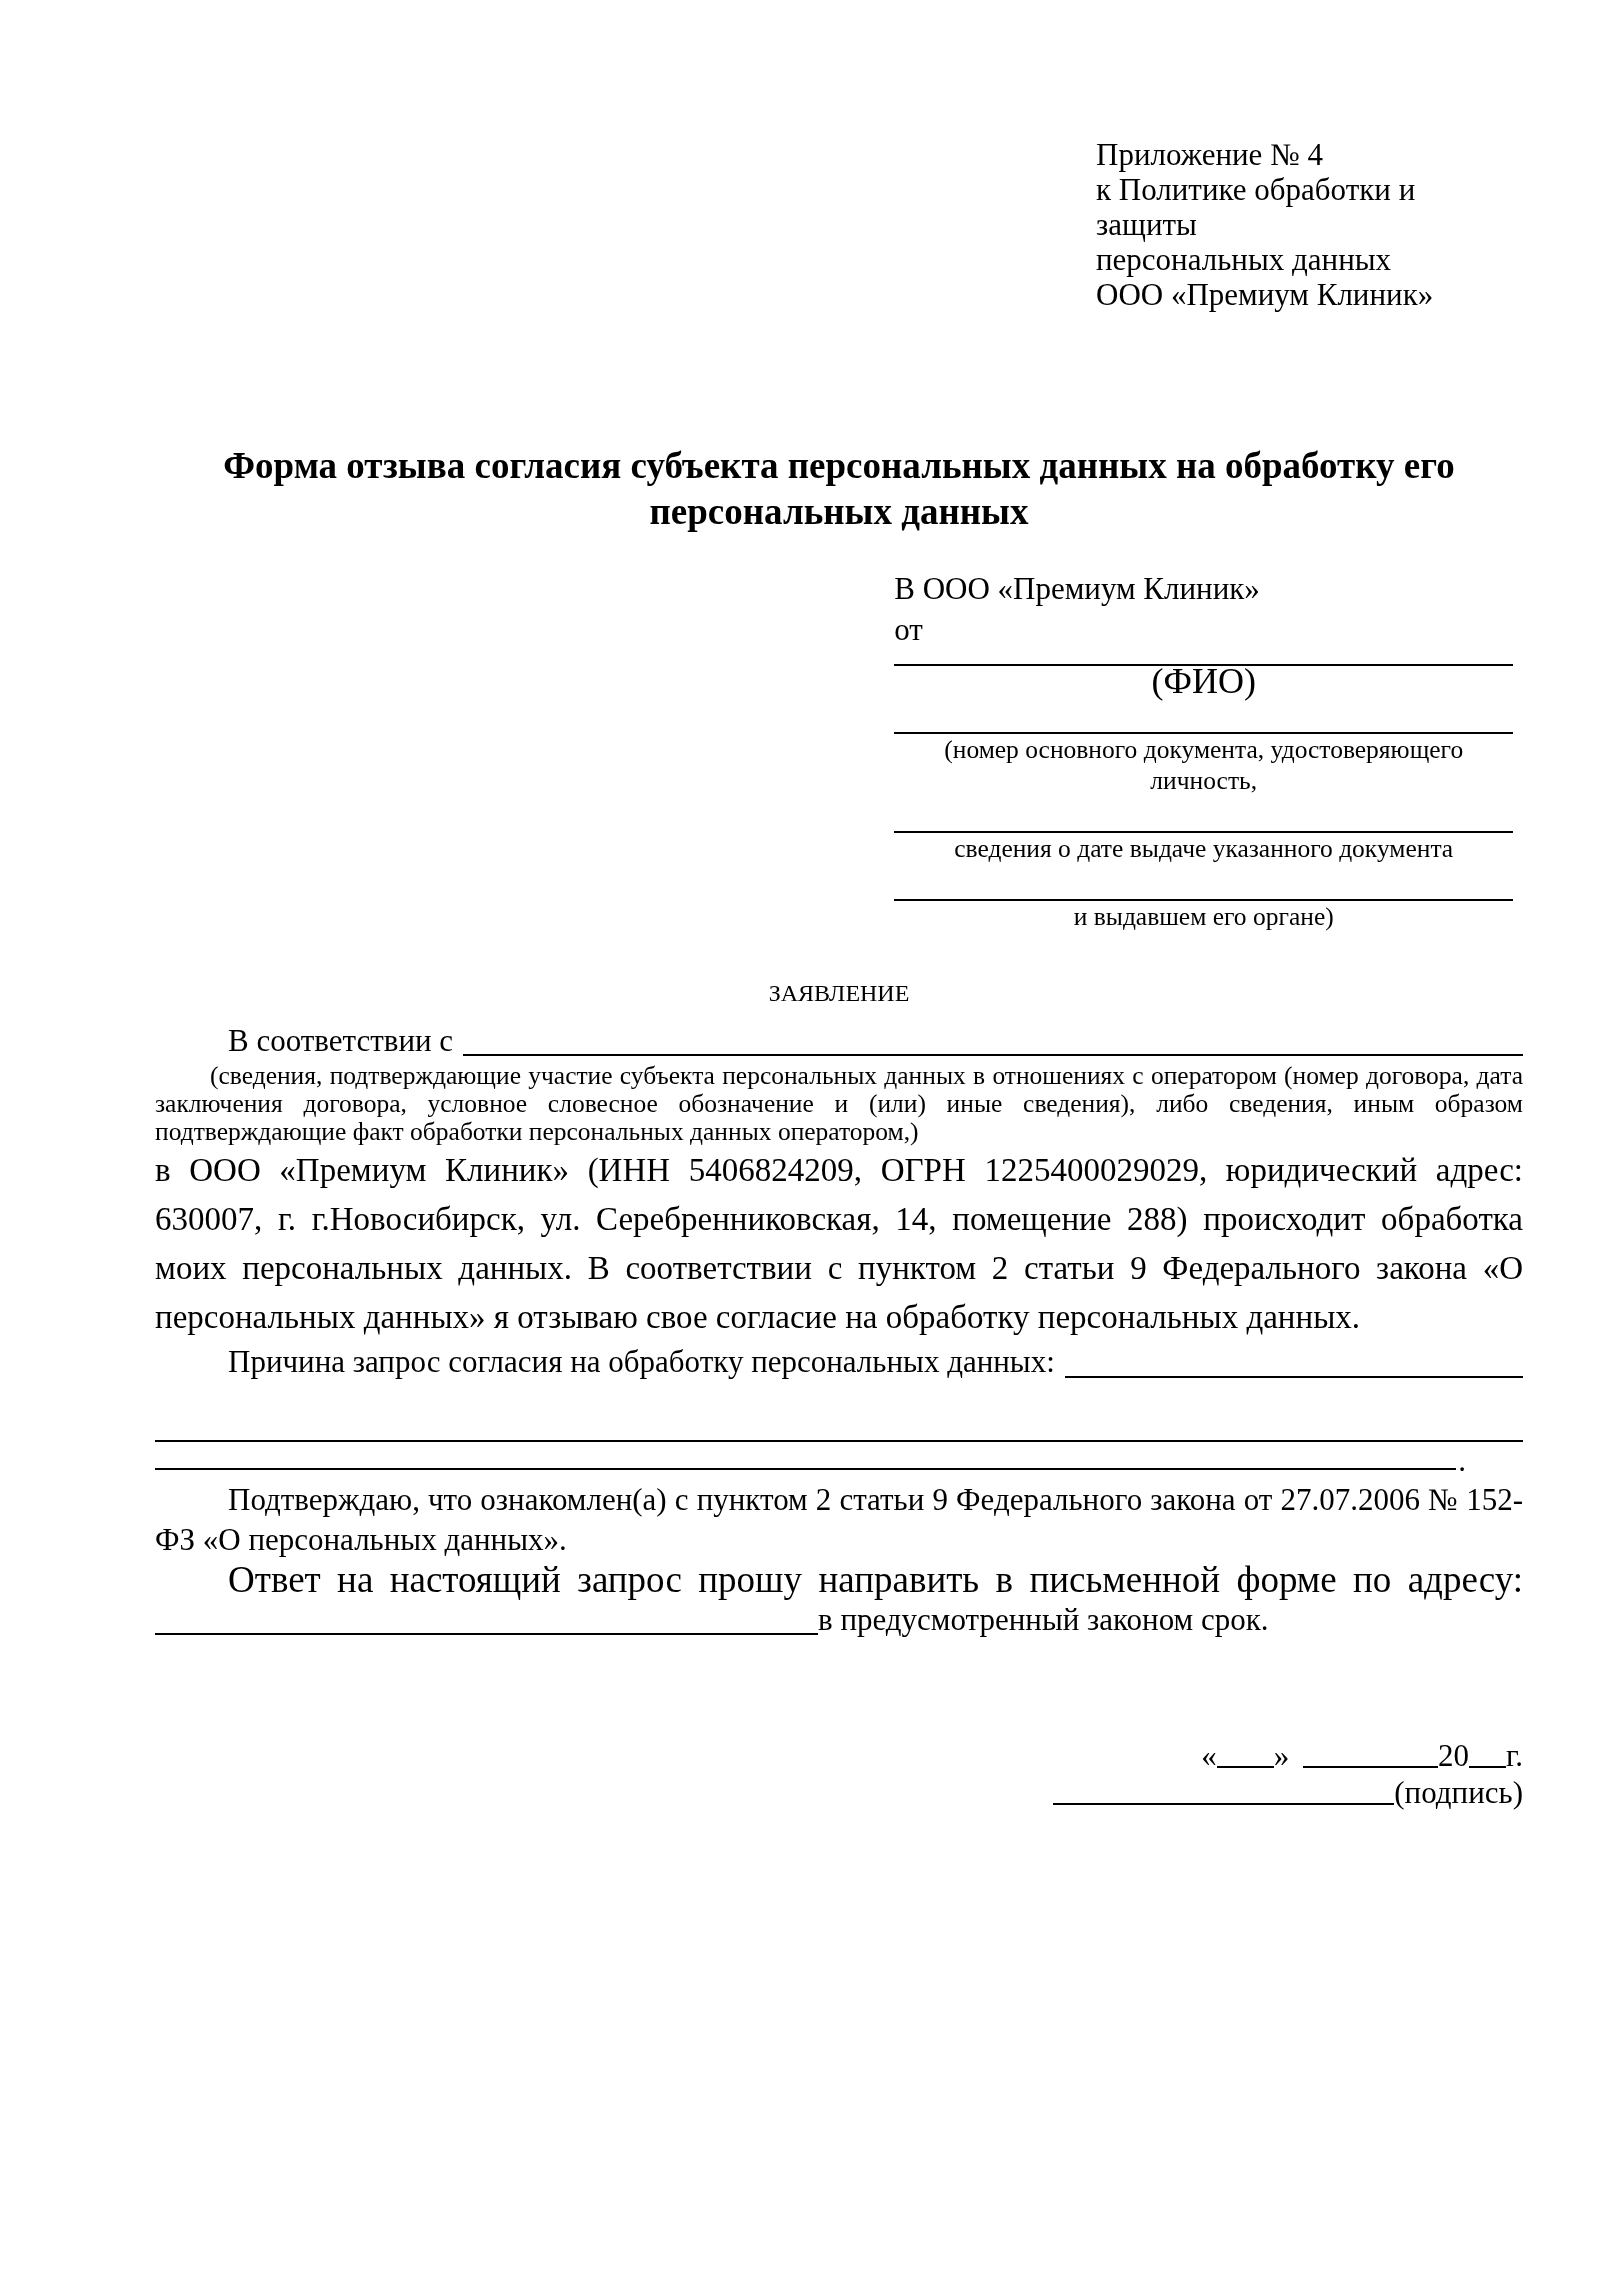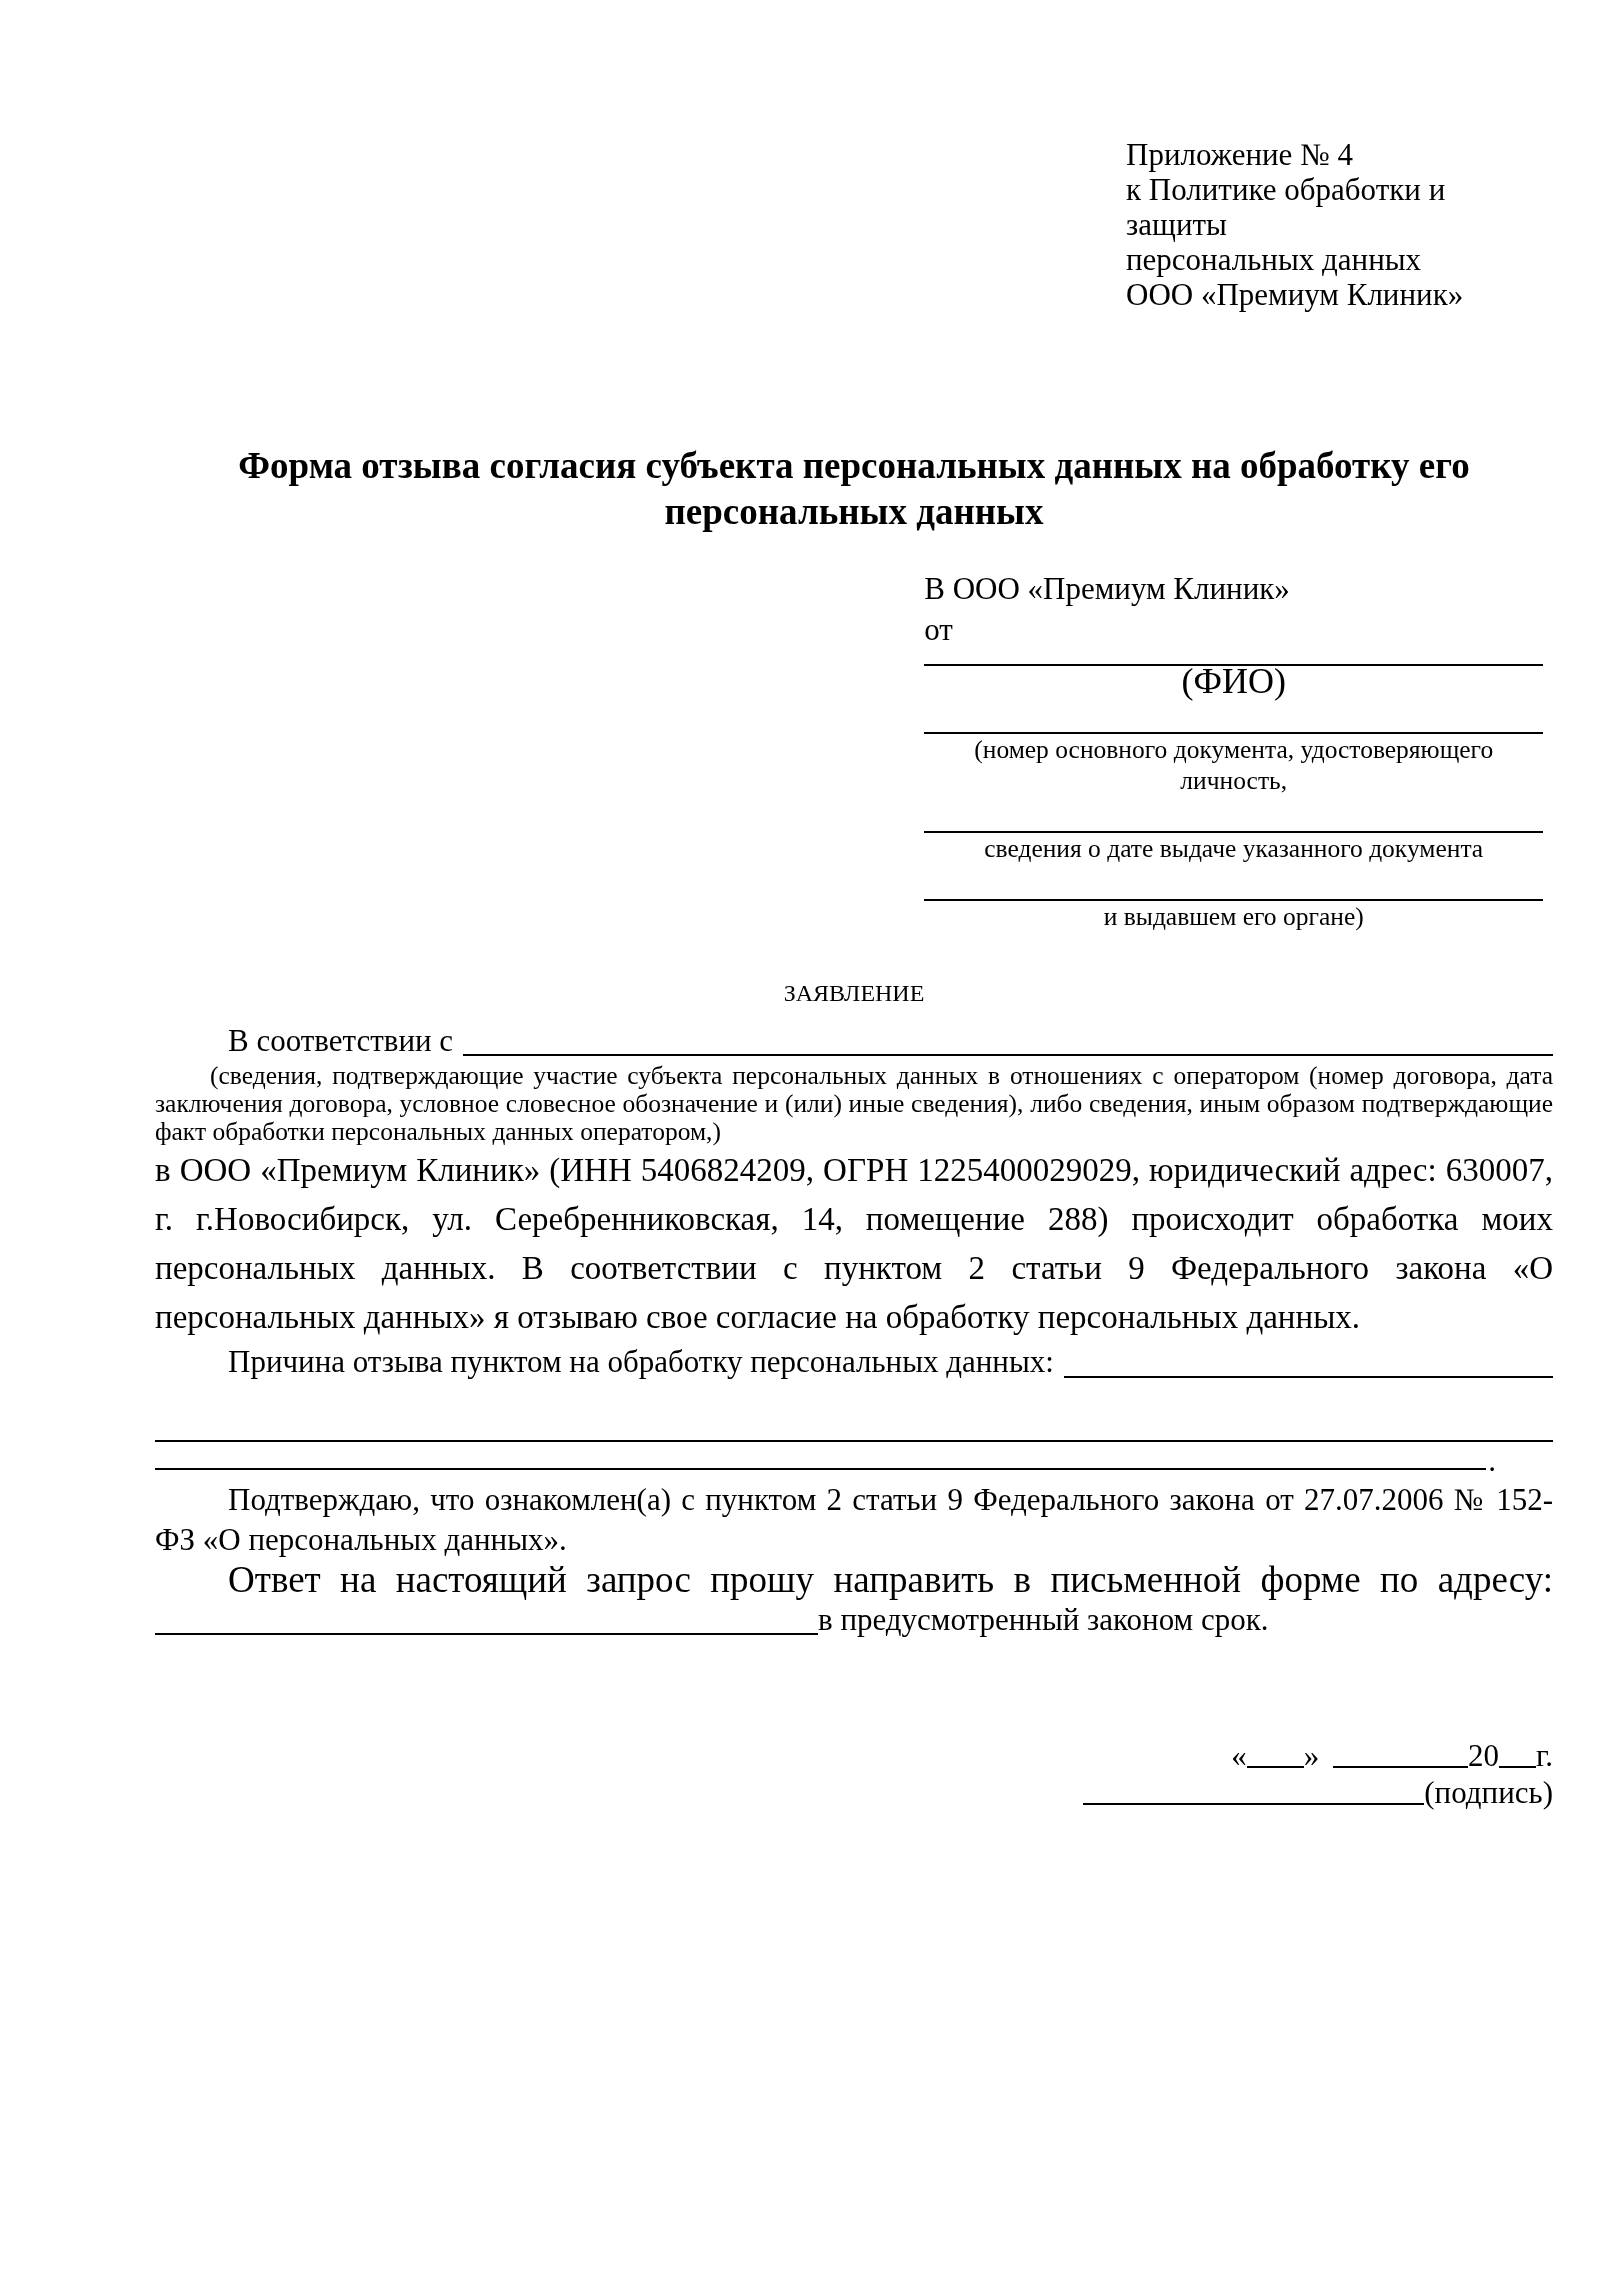--- a/index.html
+++ b/index.html
@@ -3,21 +3,21 @@
 <meta charset="utf-8">
 <style>
   html, body { margin: 0; padding: 0; background: #e8e8e8; }
   .page {
     position: relative;
     width: 1621px;
     height: 2293px;
     margin: 0 auto;
     background: #ffffff;
     box-sizing: border-box;
-    padding: 137px 68px 0 155px;
+    padding: 137px 98px 0 155px;
     font-family: "Liberation Serif", "DejaVu Serif", serif;
     color: #000000;
     overflow: hidden;
   }
   
   .appendix {
     width: 427px;
     margin-left: auto;
     font-size: 31px;
     line-height: 35px;
@@ -192,21 +192,21 @@
     <div class="indent-spacer"></div>
     <span>В соответствии с</span>
     <div class="fill-line"></div>
   </div>
 
   <div class="fine-print">(сведения, подтверждающие участие субъекта персональных данных в отношениях с оператором (номер договора, дата заключения договора, условное словесное обозначение и (или) иные сведения), либо сведения, иным образом подтверждающие факт обработки персональных данных оператором,)</div>
 
   <div class="main-par">в ООО «Премиум Клиник» (ИНН 5406824209, ОГРН 1225400029029, юридический адрес: 630007, г. г.Новосибирск, ул. Серебренниковская, 14, помещение 288) происходит обработка моих персональных данных. В соответствии с пунктом 2 статьи 9 Федерального закона «О персональных данных» я отзываю свое согласие на обработку персональных данных.</div>
 
   <div class="reason-row">
-    <span class="label">Причина отзыва пунктом на обработку персональных данных:</span>
+    <span class="label">Причина запрос согласия на обработку персональных данных:</span>
     <div class="fill-line"></div>
   </div>
 
   <div class="write-row-1"></div>
   <div class="write-row-2">
     <div class="wline"></div>
     <span class="period">.</span>
   </div>
 
   <div class="confirm-par">Подтверждаю, что ознакомлен(а) с пунктом 2 статьи 9 Федерального закона от 27.07.2006 № 152-ФЗ «О персональных данных».</div>

